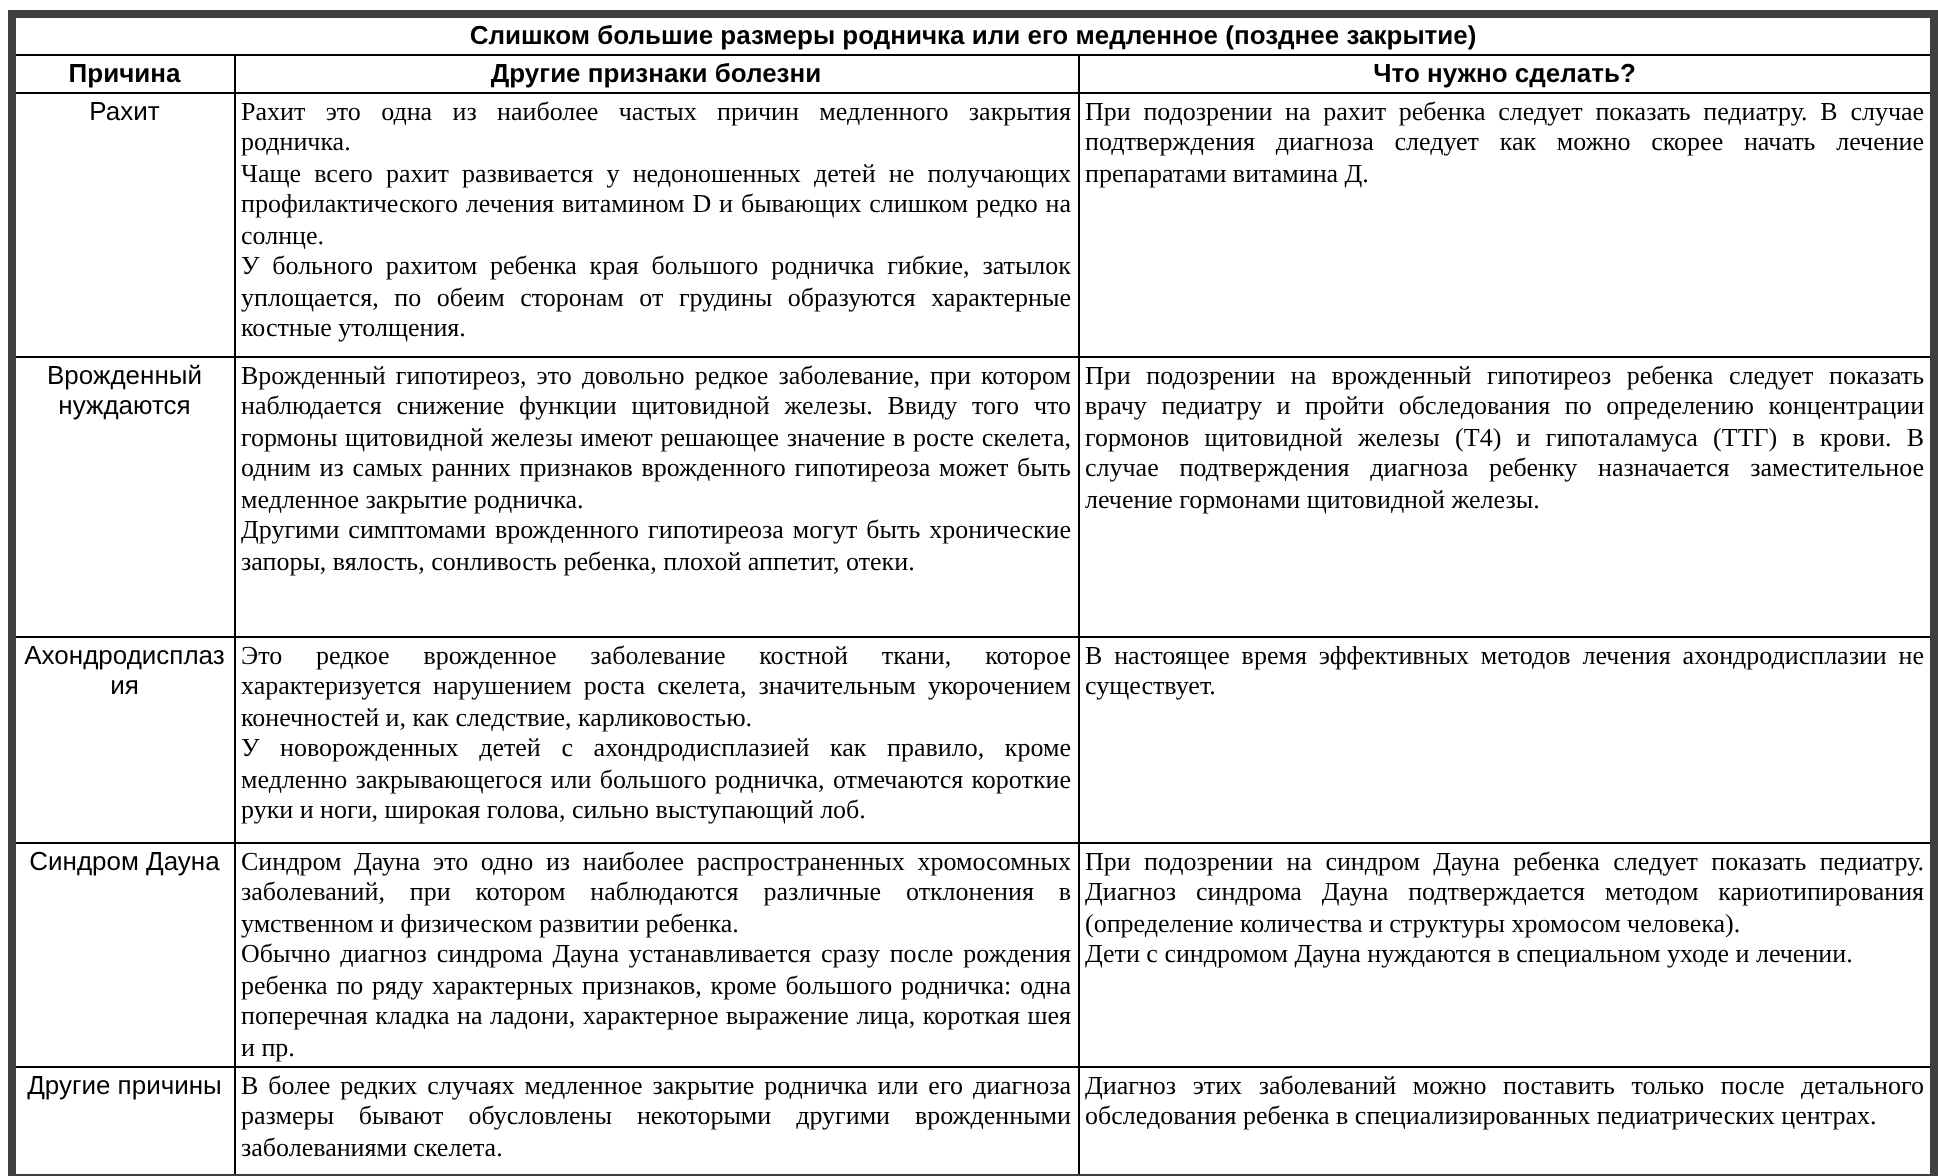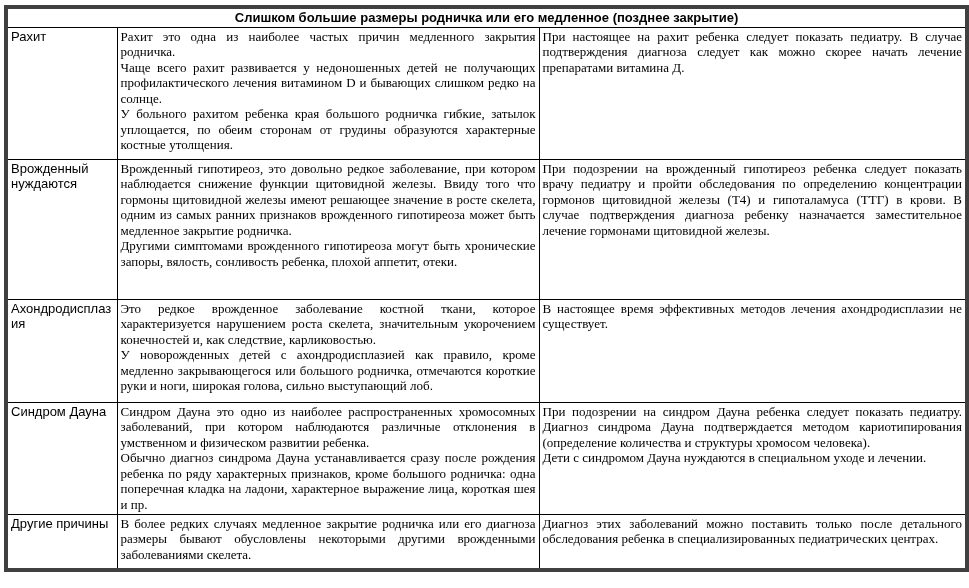--- a/index.html
+++ b/index.html
@@ -36,21 +36,21 @@
     font-weight: bold;
     height: 15px;
     padding: 1px 2px;
   }
   th.col-header {
     text-align: center;
     font-weight: bold;
     height: 16px;
   }
   td.cause-cell {
-    text-align: left;
+    text-align: center;
     white-space: pre-line;
   }
   td.signs-cell, td.action-cell {
     text-align: justify;
     white-space: pre-line;
     font-family: Liberation Serif, serif;
   }
   col.c-cause  { width: 111px; }
   col.c-signs  { width: 422px; }
   col.c-action { width: 428px; }
@@ -67,28 +67,33 @@
   <table class="main-table">
     <colgroup>
       <col class="c-cause">
       <col class="c-signs">
       <col class="c-action">
     </colgroup>
     <thead>
       <tr>
         <th class="title-cell" colspan="3">Слишком большие размеры родничка или его медленное (позднее закрытие)</th>
       </tr>
+      <tr>
+        <th class="col-header">Причина</th>
+        <th class="col-header">Другие признаки болезни</th>
+        <th class="col-header">Что нужно сделать?</th>
+      </tr>
     </thead>
     <tbody>
       <tr class="r0">
         <td class="cause-cell">Рахит</td>
         <td class="signs-cell">Рахит это одна из наиболее частых причин медленного закрытия родничка.
 Чаще всего рахит развивается у недоношенных детей не получающих профилактического лечения витамином D и бывающих слишком редко на солнце.
 У больного рахитом ребенка края большого родничка гибкие, затылок уплощается, по обеим сторонам от грудины образуются характерные костные утолщения.</td>
-        <td class="action-cell">При настоящее на рахит ребенка следует показать педиатру. В случае подтверждения диагноза следует как можно скорее начать лечение препаратами витамина Д.</td>
+        <td class="action-cell">При подозрении на рахит ребенка следует показать педиатру. В случае подтверждения диагноза следует как можно скорее начать лечение препаратами витамина Д.</td>
       </tr>
       <tr class="r1">
         <td class="cause-cell">Врожденный нуждаются</td>
         <td class="signs-cell">Врожденный гипотиреоз, это довольно редкое заболевание, при котором наблюдается снижение функции щитовидной железы. Ввиду того что гормоны щитовидной железы имеют решающее значение в росте скелета, одним из самых ранних признаков врожденного гипотиреоза может быть медленное закрытие родничка.
 Другими симптомами врожденного гипотиреоза могут быть хронические запоры, вялость, сонливость ребенка, плохой аппетит, отеки.</td>
         <td class="action-cell">При подозрении на врожденный гипотиреоз ребенка следует показать врачу педиатру и пройти обследования по определению концентрации гормонов щитовидной железы (Т4) и гипоталамуса (ТТГ) в крови. В случае подтверждения диагноза ребенку назначается заместительное лечение гормонами щитовидной железы.</td>
       </tr>
       <tr class="r2">
         <td class="cause-cell">Ахондродисплазия</td>
         <td class="signs-cell">Это редкое врожденное заболевание костной ткани, которое характеризуется нарушением роста скелета, значительным укорочением конечностей и, как следствие, карликовостью.

